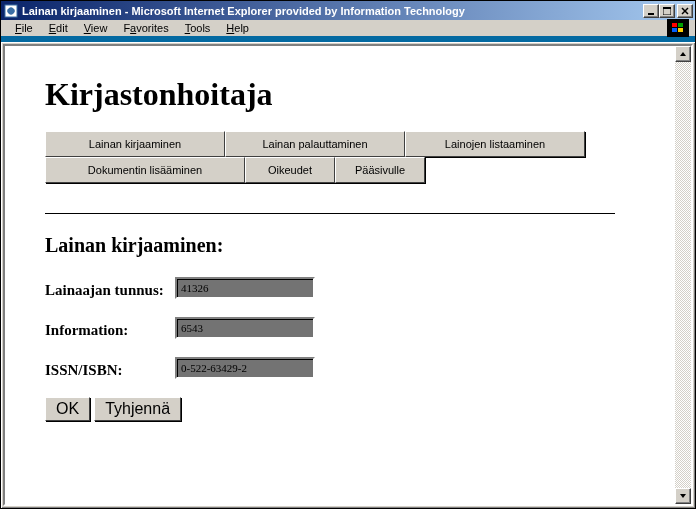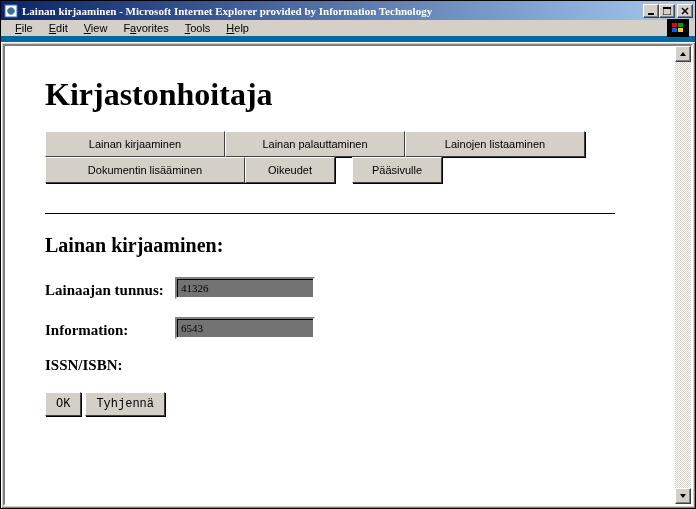--- a/index.html
+++ b/index.html
@@ -24,21 +24,21 @@
   }
   .titlebar {
     height: 19px;
     background: linear-gradient(to right, #0a246a, #a6caf0);
     color: #fff;
     display: flex;
     align-items: center;
     padding: 0 2px;
     font-weight: bold;
     font-size: 11px;
-    font-family: Liberation Serif, serif;
+    font-family: Liberation Sans, sans-serif;
   }
   .titlebar .app-icon {
     width: 16px;
     height: 16px;
     margin-right: 3px;
     display: inline-flex;
     align-items: center;
     justify-content: center;
   }
   .titlebar .title-text {
@@ -156,21 +156,21 @@
     border: 1px solid;
     border-top-color: #fff;
     border-left-color: #fff;
     border-right-color: #404040;
     border-bottom-color: #404040;
     box-shadow: 1px 1px 0 #000;
   }
   .nav-row.top .nav-btn { flex: 1; }
   .nav-row.bottom .nav-btn:nth-child(1){ flex: 0 0 200px;}
   .nav-row.bottom .nav-btn:nth-child(2){ flex: 0 0 90px;}
-  .nav-row.bottom .nav-btn:nth-child(3){ flex: 0 0 90px; margin-left: 17px;}
+  .nav-row.bottom .nav-btn:nth-child(3){ flex: 0 0 90px;}
   hr.sep {
     border: none;
     border-top: 1px solid #000;
     margin: 30px 0 20px 0;
     width: 570px;
   }
   .section-title {
     font-family: "Times New Roman", serif;
     font-size: 20px;
     font-weight: bold;
@@ -201,22 +201,22 @@
     padding: 3px 4px;
     box-shadow: inset 1px 1px 0 #000;
   }
   .button-row {
     display: flex;
     gap: 4px;
   }
   .action-btn {
     height: 24px;
     padding: 0 10px;
-    font-family: Liberation Mono, monospace;
-    font-size: 12px;
+    font-family: Liberation Sans, sans-serif;
+    font-size: 16px;
     display: inline-flex;
     align-items: center;
     justify-content: center;
     background: #d4d0c8;
     border: 1px solid;
     border-top-color: #fff;
     border-left-color: #fff;
     border-right-color: #404040;
     border-bottom-color: #404040;
     box-shadow: 1px 1px 0 #000;
@@ -298,20 +298,21 @@
         <input class="form-input" value="41326" style="">
       </div>
 
       <div class="form-row">
         <div class="form-label">Information:</div>
         <input class="form-input" value="6543" style="">
       </div>
 
       <div class="form-row">
         <div class="form-label">ISSN/ISBN:</div>
+        <input class="form-input" value="0-522-63429-2" style="">
       </div>
 
       <div class="button-row">
         <div class="action-btn">OK</div>
         <div class="action-btn">Tyhjennä</div>
       </div>
 
     </div>
 
     <div class="vscroll">

